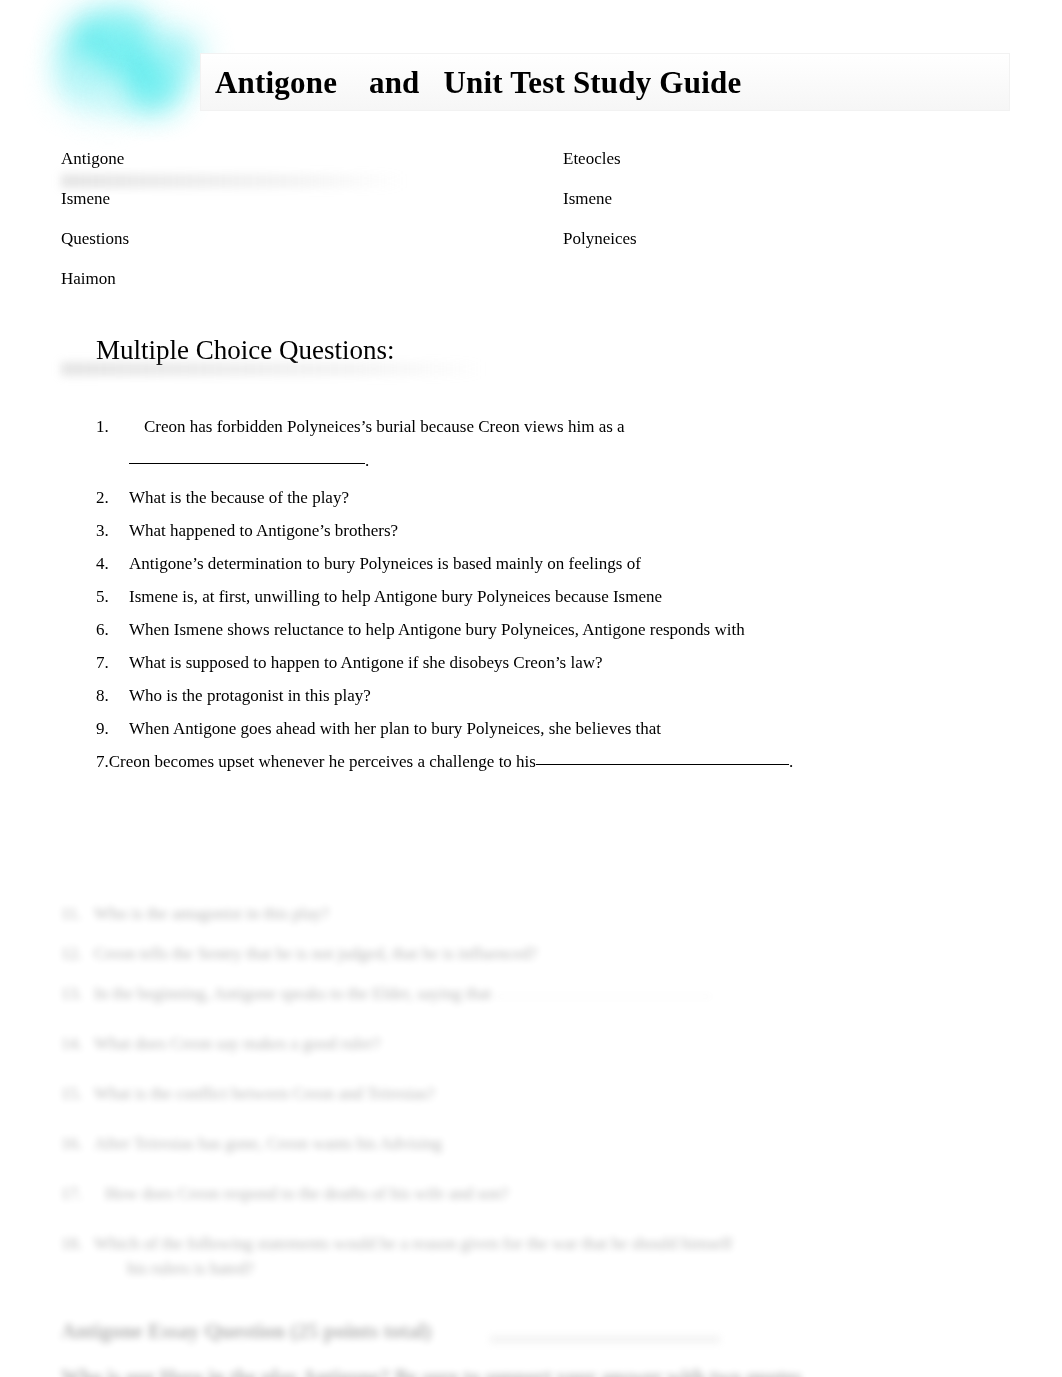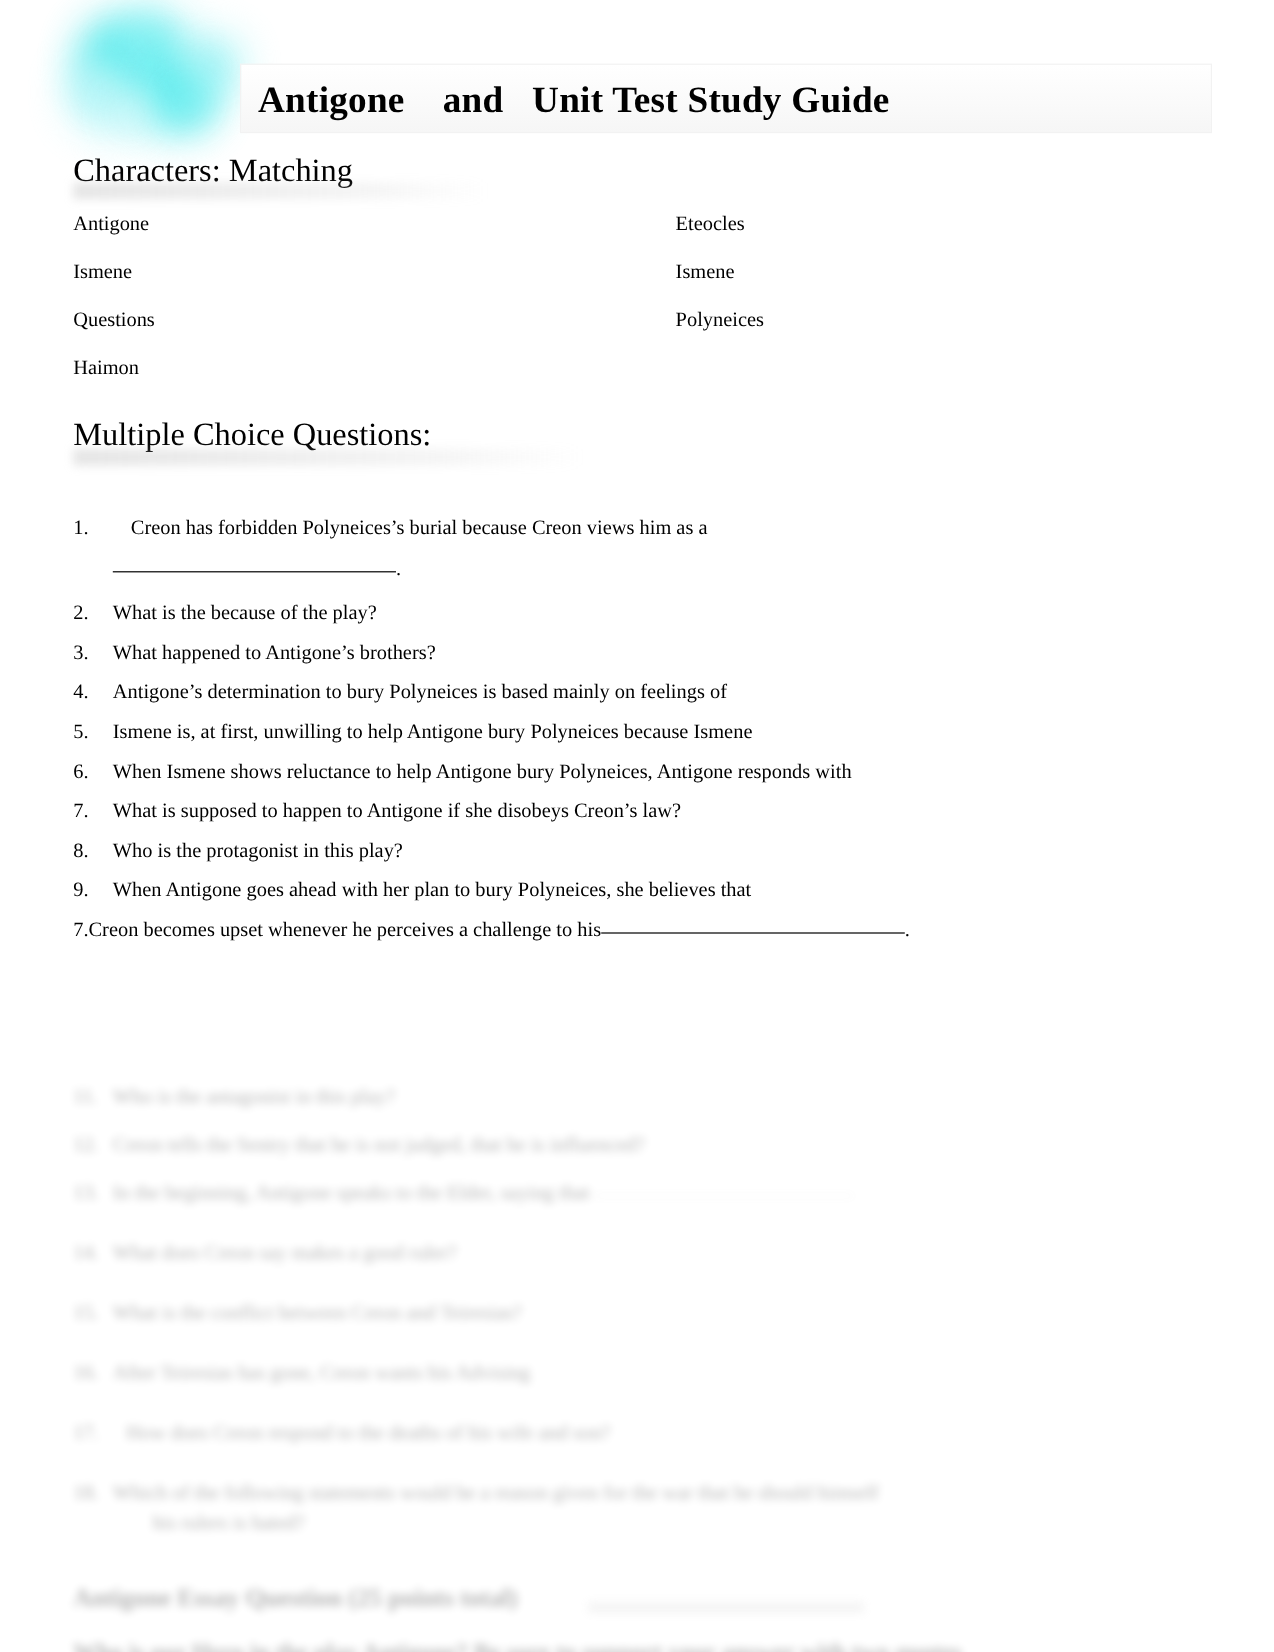--- a/index.html
+++ b/index.html
@@ -184,41 +184,38 @@
 
   <div class="title-box">
     <div class="title-text">Antigone    and   Unit Test Study Guide</div>
   </div>
 
 </div>
 
 <div class="content">
 
   <div class="sec-wrap">
-    <div class="pad">
-      <h2 class="sec">Characters: Matching</h2>
-    </div>
     <div class="sec-shadow" style="top:24px; width:345px;"></div>
 
     <div class="chars">
       <div class="col col-left">
         <div class="char-item">Antigone</div>
         <div class="char-item">Ismene</div>
         <div class="char-item">Questions</div>
         <div class="char-item">Haimon</div>
       </div>
       <div class="col col-right">
         <div class="char-item">Eteocles</div>
         <div class="char-item">Ismene</div>
         <div class="char-item">Polyneices</div>
       </div>
     </div>
   </div>
 
-  <div class="sec-wrap" style="margin-top:10px;">
+  <div class="sec-wrap" style="margin-top:26px;padding-left:35px;">
     <div class="pad">
       <h2 class="sec">Multiple Choice Questions:</h2>
     </div>
     <div class="sec-shadow" style="top:26px; width:425px;"></div>
 
     <div class="pad" style="margin-top:54px;">
 
       <div class="qrow tight">
         <span class="qnum">1.</span>
         <span style="margin-left:15px;">Creon has forbidden Polyneices’s burial because Creon views him as a</span>

